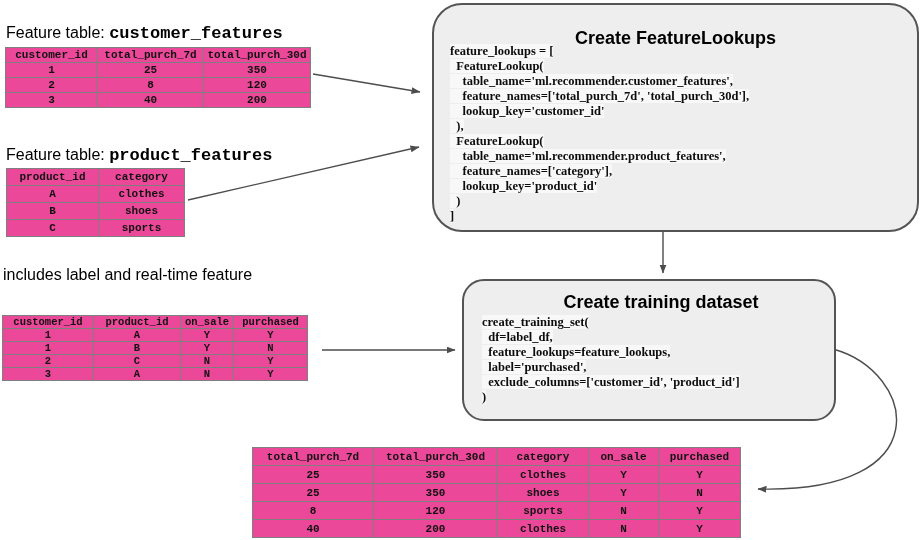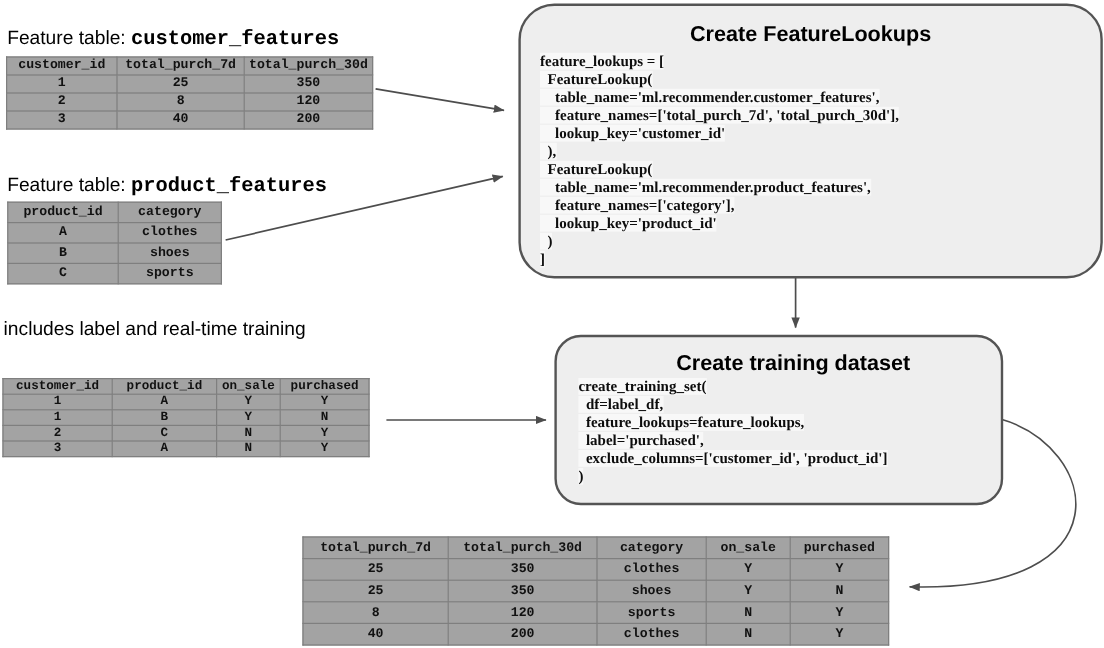--- a/index.html
+++ b/index.html
@@ -10,21 +10,21 @@
   .arrows { position:absolute; left:0; top:0; width:920px; height:540px; }
   .arrows line, .arrows path { stroke:var(--arrow,#4d4d4d); stroke-width:1.4; fill:none; }
 
   .abs { position:absolute; }
 
   
   .tbl-title { white-space:nowrap; font-size:16px; color:#000; line-height:21px; }
   .mono-name { font-family:"Liberation Mono", monospace; font-weight:bold; font-size:17px; }
 
   
-  table { border-collapse:collapse; table-layout:fixed; background:#a3a3a3; }
+  table { border-collapse:collapse; table-layout:fixed; background:#ec4899; }
   th, td {
     border:1px solid var(--table-border,#7f7f7f);
     font-family:"Liberation Mono", monospace; font-weight:bold; font-size:11px;
     color:#111; text-align:center; padding:0 2px; overflow:hidden; white-space:nowrap;
   }
   #t1 { left:5px;  top:47px;  width:305px; } #t1 th,#t1 td { height:14px; }
   #t2 { left:6px;  top:168px; width:178px; } #t2 th,#t2 td { height:16px; }
   #t3 { left:2px;  top:315px; width:305px; } #t3 th,#t3 td { height:12px; font-size:10.5px; }
   #t4 { left:252px;top:447px; width:488px; } #t4 th,#t4 td { height:17px; }
 
@@ -34,21 +34,21 @@
   #t4-title { left:253px;top:425px; }
 
   
   .box {
     position:absolute; background:var(--box-fill,#eeeeee);
     border:2px solid var(--box-border,#545454);
   }
   #box1 { left:432px; top:3px;   width:483px; height:225px; border-radius:30px; }
   #box2 { left:462px; top:279px; width:370px; height:138px; border-radius:22px; }
   .box-title { text-align:center; font-weight:bold; font-size:18px; color:#000; }
-  #box1 .box-title { margin-top:13px; }
+  #box1 .box-title { margin-top:23px; }
   #box2 .box-title { margin-top:11px;margin-left:24px; }
 
   .code {
     position:absolute; font-family:Liberation Serif, serif; font-weight:bold;
     font-size:12.5px; line-height:15px; color:#0d0d0d; white-space:pre;
   }
   #box1 .code { left:16px; top:39px; }
   #box2 .code { left:18px; top:34px; }
   .code-line { height:15px; }
   .code-line span { background:rgba(255,255,255,0.6); }
@@ -130,21 +130,21 @@
           <td>shoes</td>
         </tr>
         <tr>
           <td>C</td>
           <td>sports</td>
         </tr>
       </tbody>
     </table>
 
   <div id="t3-title" class="abs tbl-title">
-    <div>includes label and real-time training</div>
+    <div>includes label and real-time feature</div>
   </div>
   <table id="t3" class="abs">
       <colgroup>
         <col style="width: 91px;">
         <col style="width: 87px;">
         <col style="width: 53px;">
         <col style="width: 74px;">
       </colgroup>
       <thead>
         <tr>

